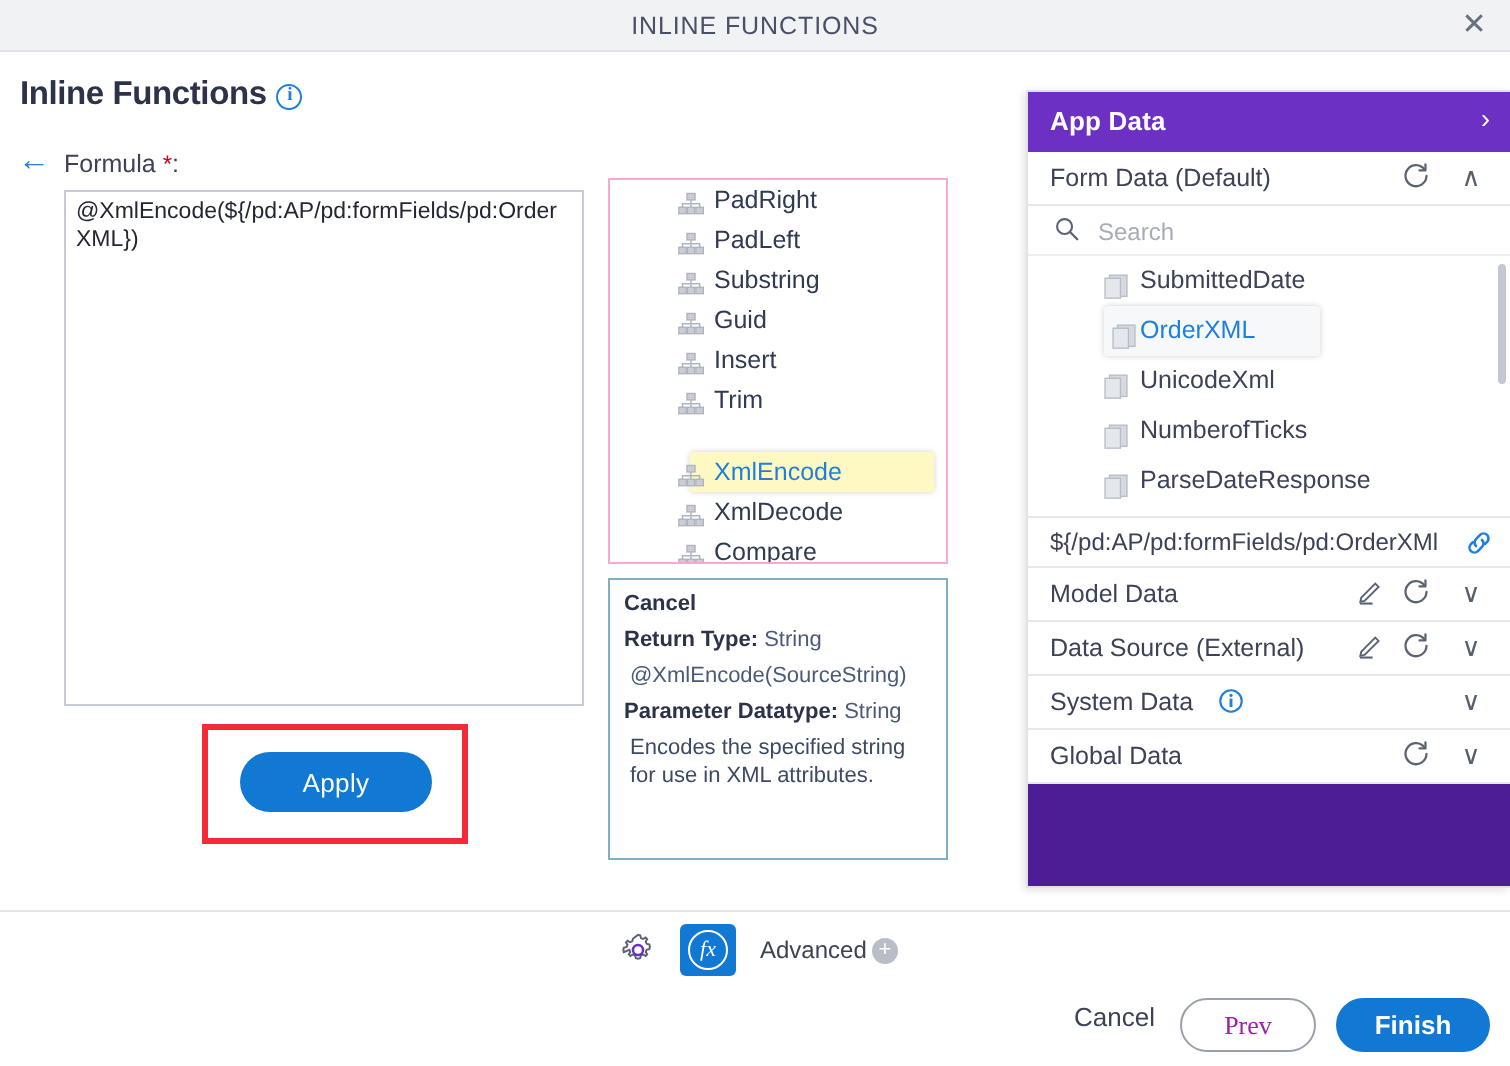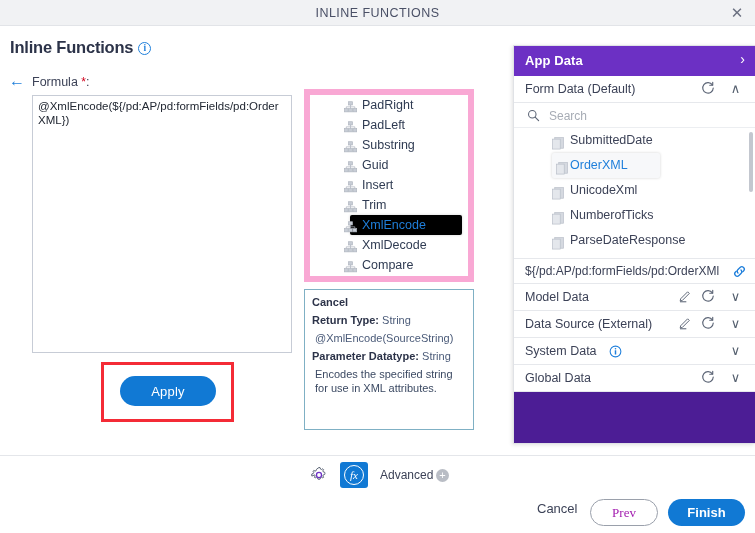--- a/index.html
+++ b/index.html
@@ -104,39 +104,39 @@
     font-size: 13px;
     font-family: "Liberation Sans", sans-serif;
     cursor: pointer;
     letter-spacing: .2px;
   }
 
   
   .fn-list {
     position: absolute; left: 304px; top: 89px;
     width: 170px; height: 193px;
-    border: 6px solid #f9a8d4;
+    border: 1px solid #f9a8d4;
     background: #fff;
     overflow: hidden;
   }
   .fn-item {
     height: 20px; line-height: 20px;
     padding-left: 52px;
     font-size: 12.5px;
     color: #2f3b52;
     position: relative;
     cursor: pointer;
     white-space: nowrap;
   }
   .fn-item.sel {
     color: #1f7fdb;
-    background: #000000;
+    background: #fef9c3;
     box-shadow: 0 0 3px rgba(0,0,0,.18);
     border-radius: 2px;
-    margin: 0 6px 0 40px;
+    margin: 16px 6px 0 40px;
     padding-left: 12px;
     width: auto;
   }
   .fn-icon {
     position: absolute; left: 34px; top: 4px;
     width: 13px; height: 12px;
   }
   .fn-item.sel .fn-icon { left: -6px; }
 
   

